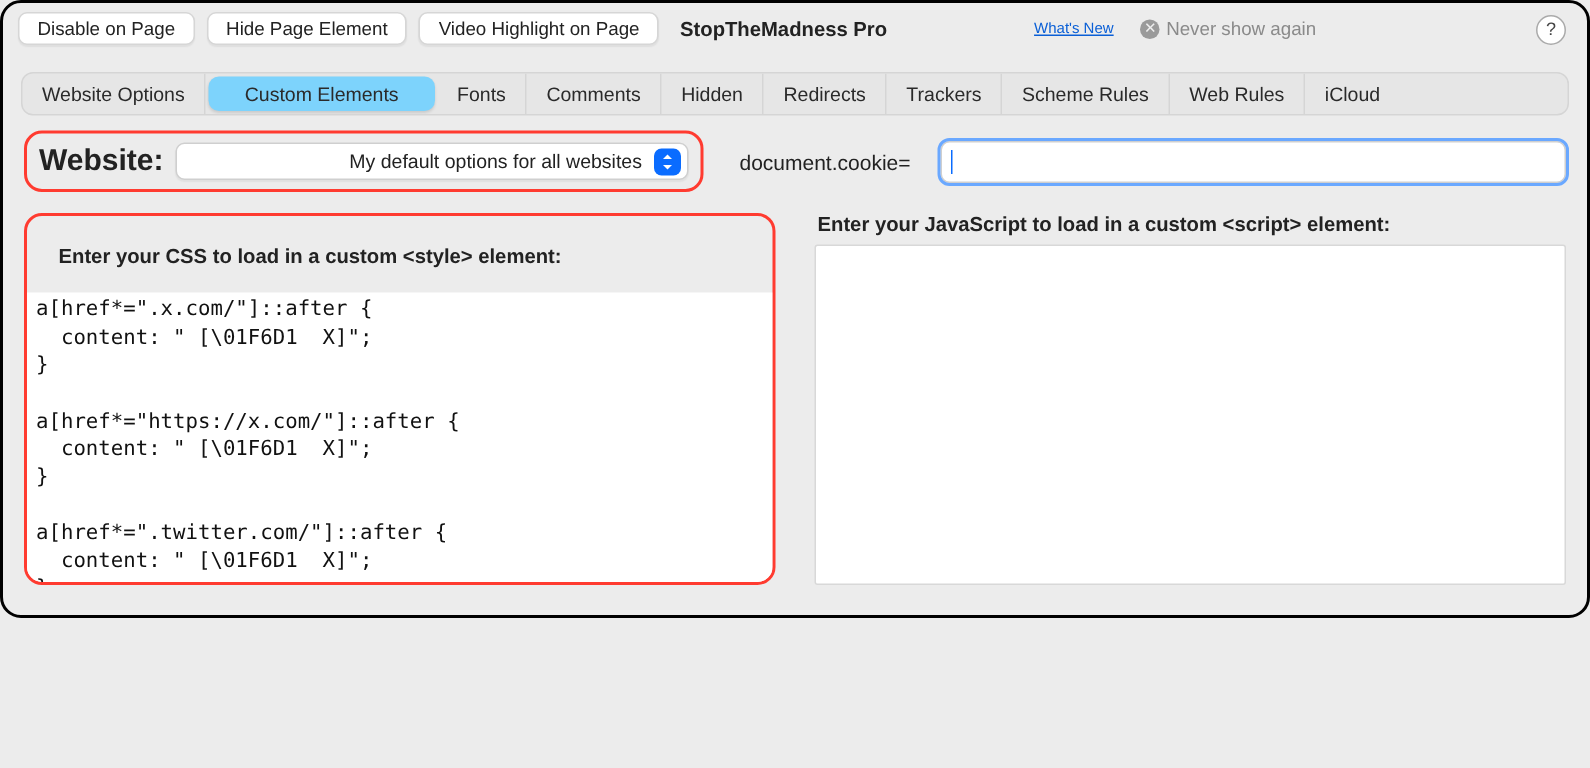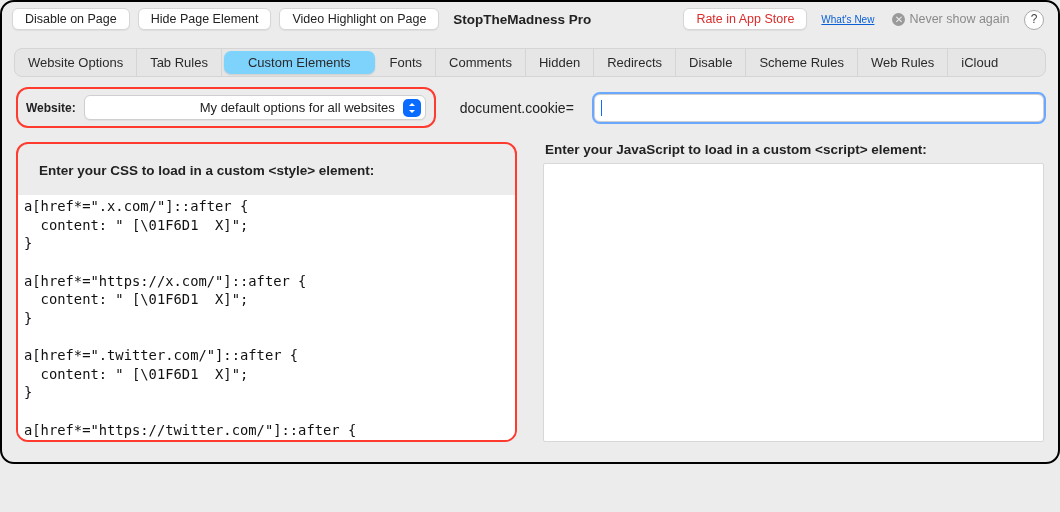--- a/index.html
+++ b/index.html
@@ -9,21 +9,21 @@
     height: 512px;
     background: #ececec;
     font-family: -apple-system, "Helvetica Neue", Arial, sans-serif;
     font-size: 13px;
     color: #222;
     overflow: hidden;
   }
   .window {
     box-sizing: border-box;
     width: 1060px;
-    height: 464px;
+    height: 412px;
     border: 2px solid #000;
     border-radius: 14px;
     background: #ececec;
     position: relative;
   }
 
   
   .topbar {
     display: flex;
     align-items: center;
@@ -116,21 +116,21 @@
     padding: 0 14px 14px 14px;
   }
   .ws-group {
     display: flex;
     align-items: center;
     gap: 8px;
     border: 2.5px solid #ff3b30;
     border-radius: 12px;
     padding: 6px 8px;
   }
-  .ws-label { font-weight: 700; font-size: 12px; }
+  .ws-label { font-weight: 700; font-size: 20px; }
   .ws-select {
     position: relative;
     background: #fff;
     border: 1px solid #cfcfcf;
     border-radius: 6px;
     padding: 4px 30px 4px 10px;
     min-width: 300px;
     font-size: 13px;
     box-shadow: 0 1px 1px rgba(0,0,0,0.05);
     text-align: right;
@@ -230,38 +230,36 @@
 <body>
 
 <div class="window">
 
   <div class="topbar">
     <div class="pill">Disable on Page</div>
     <div class="pill">Hide Page Element</div>
     <div class="pill">Video Highlight on Page</div>
     <div class="apptitle">StopTheMadness Pro</div>
     <div class="flex-gap"></div>
-    <div class="pill red">Rate in App Store</div>
     <a class="link">What's New</a>
     <div class="never">
       <span class="xcirc">✕</span>
       <span>Never show again</span>
     </div>
   </div>
   <div class="help">?</div>
 
   <div class="tabs" id="tabs">
       <div class="tab">Website Options</div>
-      <div class="tab">Tab Rules</div>
       <div class="tab active">Custom Elements</div>
       <div class="tab">Fonts</div>
       <div class="tab">Comments</div>
       <div class="tab">Hidden</div>
       <div class="tab">Redirects</div>
-      <div class="tab">Disable</div>
+      <div class="tab">Trackers</div>
       <div class="tab">Scheme Rules</div>
       <div class="tab">Web Rules</div>
       <div class="tab">iCloud</div>
     </div>
 
   <div class="row-website">
     <div class="ws-group">
       <span class="ws-label">Website:</span>
       <div class="ws-select">
         <span>My default options for all websites</span>

